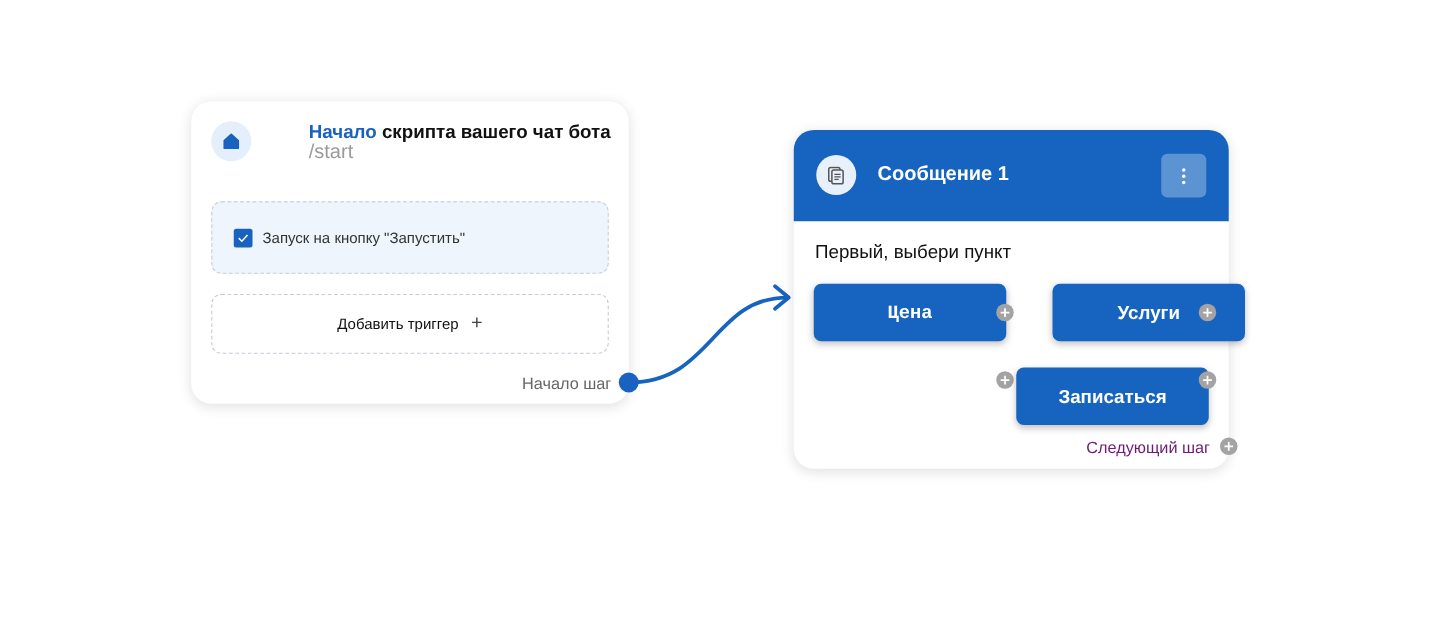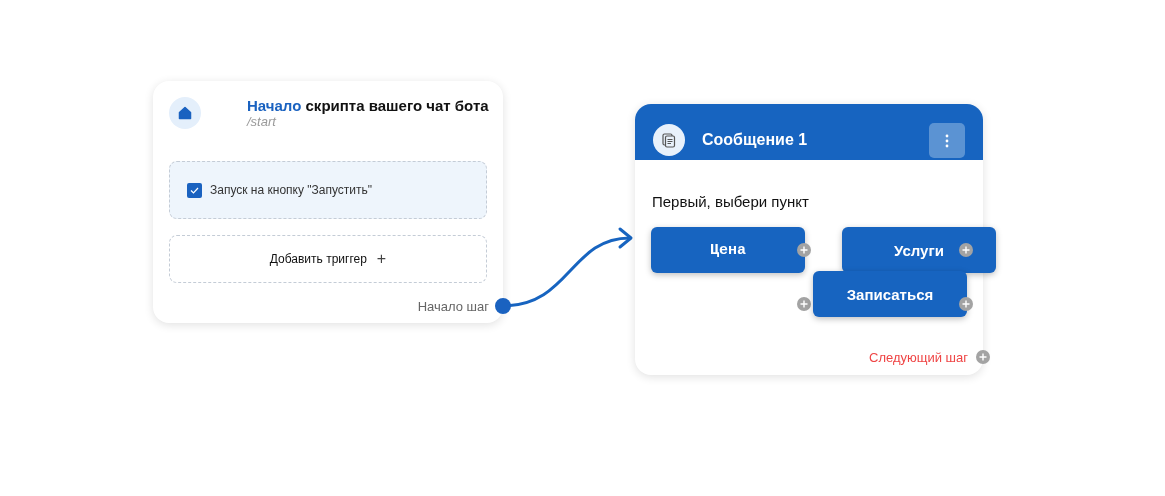--- a/index.html
+++ b/index.html
@@ -13,21 +13,21 @@
     box-shadow: 0 2px 10px rgba(0,0,0,0.12);
   }
   .start-head { position: absolute; left: 16px; top: 16px; display: flex; align-items: flex-start; gap: 38px; }
   .home-badge {
     width: 32px; height: 32px; border-radius: 50%; background: #e4effb;
     display: flex; align-items: center; justify-content: center; margin-top: 0px;
   }
   .start-titles { margin-left: 8px; }
   .start-title { font-size: 15px; font-weight: bold; color: #111; line-height: 18px; }
   .start-title .accent { color: #1a62c0; }
-  .start-cmd { font-size: 13px; color: #9a9a9a; line-height: 14px; font-style: italic; }
+  .start-cmd { font-size: 16px; color: #9a9a9a; line-height: 14px; }
 
   .trigger-box {
     position: absolute; left: 16px; top: 80px; width: 318px; height: 58px;
     background: #eef5fc; border: 1px dashed #c4ccd6; border-radius: 8px;
     display: flex; align-items: center; padding-left: 17px;
   }
   .checkbox {
     width: 15px; height: 15px; border-radius: 2px; background: #1a62c0;
     display: flex; align-items: center; justify-content: center;
   }
@@ -50,21 +50,21 @@
   
   .connector { position: absolute; left: 0; top: 0; pointer-events: none; }
 
   
   .msg-node {
     position: absolute; left: 635px; top: 104px; width: 348px; height: 271px;
     background: #fff; border-radius: 16px;
     box-shadow: 0 2px 10px rgba(0,0,0,0.12);
   }
   .msg-head {
-    height: 56px; background: #1764c0; border-radius: 16px 16px 0 0;
+    height: 73px; background: #1764c0; border-radius: 16px 16px 0 0;
     position: relative; display: flex; align-items: center;
   }
   .msg-badge {
     position: absolute; left: 18px; top: 20px; width: 32px; height: 32px; border-radius: 50%;
     background: #e8f1fb; display: flex; align-items: center; justify-content: center;
   }
   .msg-title { position: absolute; left: 67px; top: 27px; font-size: 16px; font-weight: bold; color: #fff; }
   .menu-btn {
     position: absolute; left: 294px; top: 19px; width: 36px; height: 35px; border-radius: 5px;
     background: #5b93d3; display: flex; align-items: center; justify-content: center; cursor: pointer;
@@ -76,21 +76,21 @@
     background: #1764c0; color: #fff; font-size: 15px; font-weight: bold;
     display: flex; align-items: center; justify-content: center;
     box-shadow: 0 2px 6px rgba(0,0,0,0.25); cursor: pointer;
   }
   .port {
     position: absolute; width: 14px; height: 14px; border-radius: 50%; background: #a3a3a3;
     display: flex; align-items: center; justify-content: center; cursor: pointer;
   }
   .port svg { display: block; }
 
-  .next-step { position: absolute; right: 14px; top: 246px; font-size: 13px; color: #ef4444; }
+  .next-step { position: absolute; right: 14px; top: 246px; font-size: 13px; color: #701a75; }
 </style>
 </head>
 <body>
 
 <div class="canvas">
 
   <svg class="connector" width="1165" height="496">
     <path d="M503 306 C 570 306, 570 238, 630 238" fill="none" stroke="#1764c0" stroke-width="3"></path>
     <path d="M620 229 L631 238 L620 247" fill="none" stroke="#1764c0" stroke-width="3" stroke-linecap="round" stroke-linejoin="round"></path>
   </svg>
@@ -160,21 +160,21 @@
           <path d="M4 0.5 V7.5 M0.5 4 H7.5" stroke="#fff" stroke-width="1.4"></path>
         </svg>
       </div>
 
     <div class="port" style="left:162px; top:193px;">
         <svg width="8" height="8" viewBox="0 0 8 8">
           <path d="M4 0.5 V7.5 M0.5 4 H7.5" stroke="#fff" stroke-width="1.4"></path>
         </svg>
       </div>
 
-    <div class="opt-btn" style="left:178px; top:167px;">Записаться</div>
+    <div class="opt-btn" style="left:178px; top:190px;">Записаться</div>
     <div class="port" style="left:324px; top:193px;">
         <svg width="8" height="8" viewBox="0 0 8 8">
           <path d="M4 0.5 V7.5 M0.5 4 H7.5" stroke="#fff" stroke-width="1.4"></path>
         </svg>
       </div>
 
     <span class="next-step" style="right:15px;">Следующий шаг</span>
     <div class="port" style="left:341px; top:246px;">
         <svg width="8" height="8" viewBox="0 0 8 8">
           <path d="M4 0.5 V7.5 M0.5 4 H7.5" stroke="#fff" stroke-width="1.4"></path>

